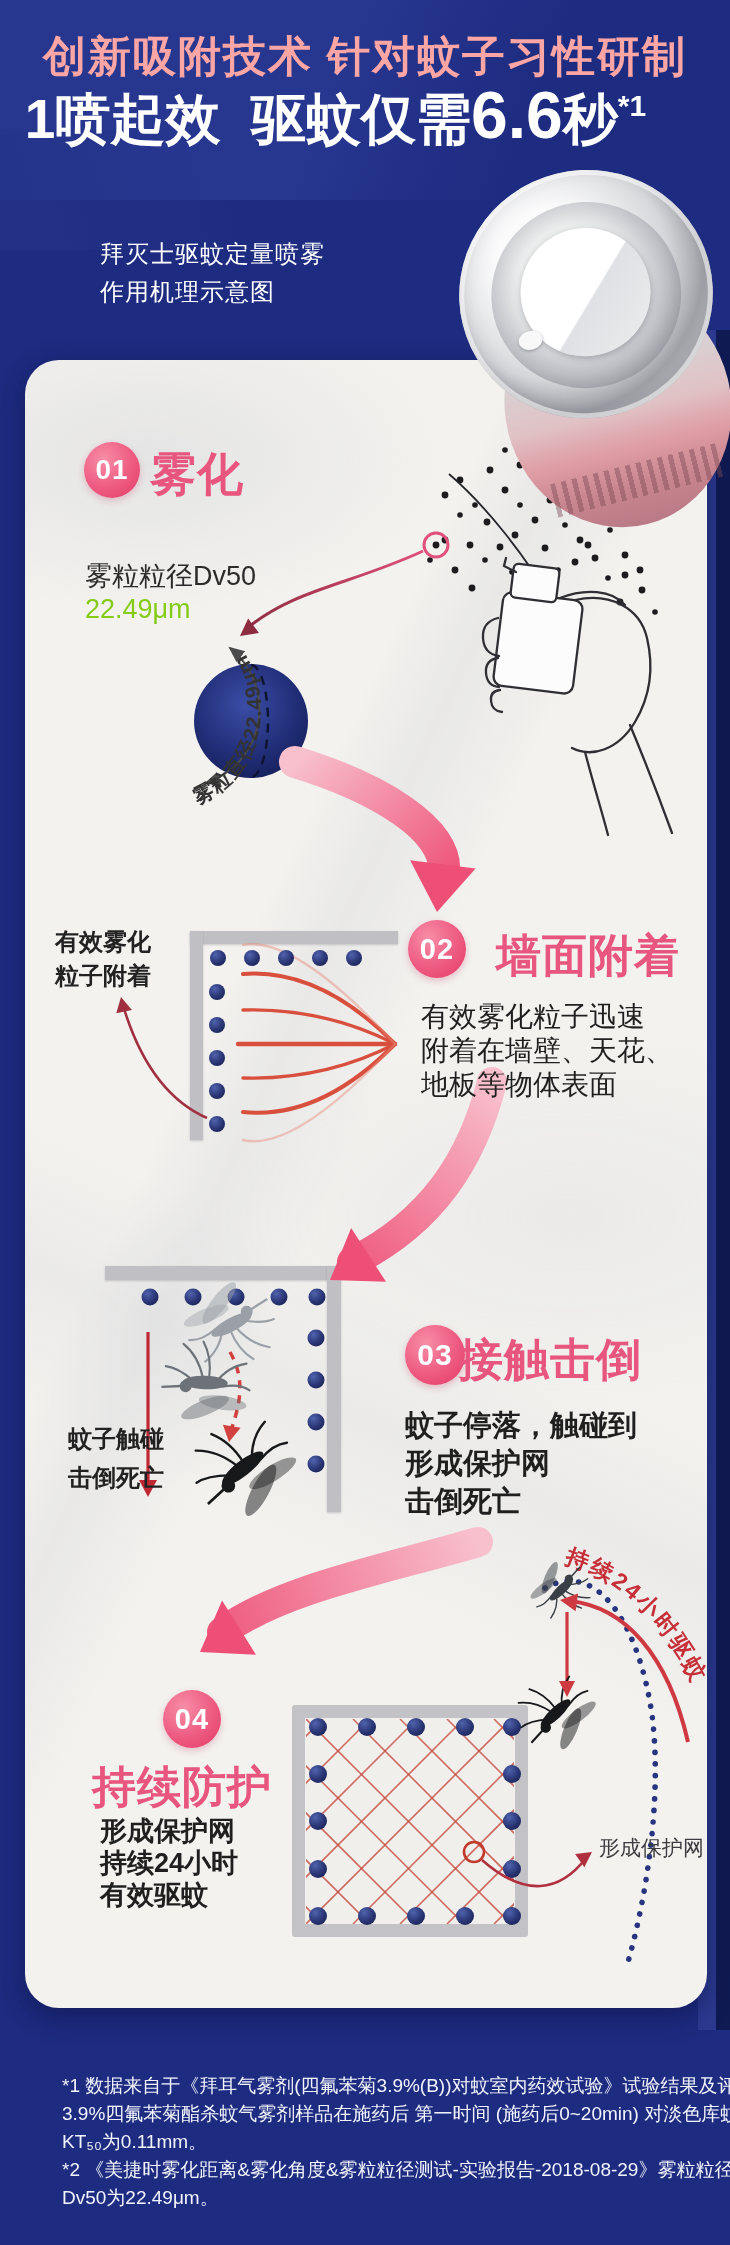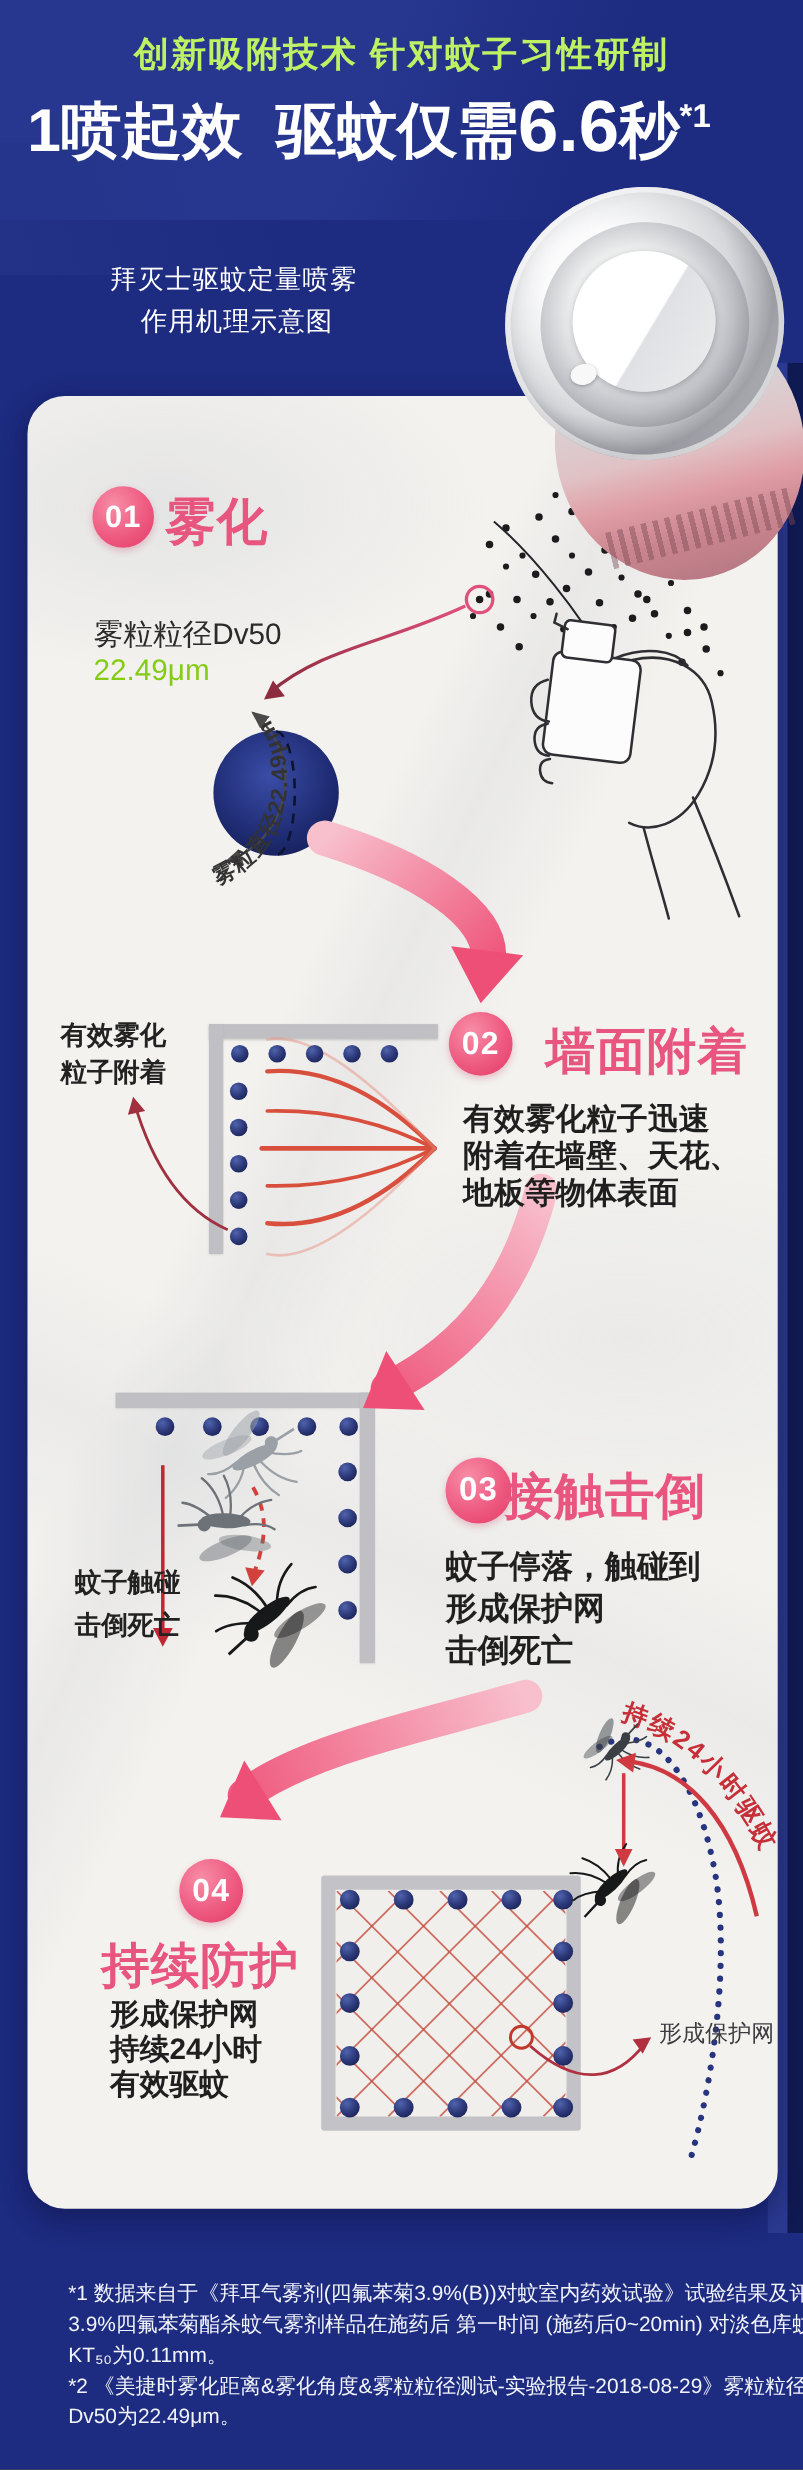--- a/index.html
+++ b/index.html
@@ -7,21 +7,21 @@
           background:#1d2b80;font-family:"Liberation Sans","DejaVu Sans",sans-serif;}
   .abs{position:absolute;}
   
   .bg-panel1{left:0;top:0;width:730px;height:200px;
      background:linear-gradient(112deg,#27368f 0%,#27368f 45%,rgba(39,54,143,0) 72%);}
   .bg-panel2{left:0;top:130px;width:300px;height:120px;
      background:linear-gradient(75deg,#243489 10%,rgba(36,52,137,0) 80%);opacity:.7;}
   .band-bright{left:698px;top:330px;width:18px;height:1700px;background:#2b3990;}
   .band-dark{left:716px;top:330px;width:14px;height:1700px;background:#101a52;}
   
-  .hdr1{left:0;top:28px;width:730px;text-align:center;color:#bef264;font-size:32px;
+  .hdr1{left:0;top:28px;width:730px;text-align:center;color:#fca5a5;font-size:43px;
         font-weight:600;letter-spacing:2px;white-space:pre;}
   .hdr2{left:0;top:66px;width:671px;text-align:center;color:#fff;font-size:55px;
         font-weight:800;line-height:80px;white-space:nowrap;}
   .hdr2 .num{font-size:66px;}
   .hdr2 .sup{font-size:30px;font-weight:700;vertical-align:22px;}
   .sub{left:100px;color:#fff;font-size:24px;font-weight:500;letter-spacing:1px;}
   
   .card{left:25px;top:360px;width:682px;height:1648px;background:#f3f2ef;border-radius:34px;
         box-shadow:0 8px 26px rgba(8,12,48,.45);}
   .crease1{left:25px;top:360px;width:682px;height:1648px;border-radius:34px;
@@ -64,21 +64,21 @@
   <div class="abs bg-panel1"></div>
   <div class="abs bg-panel2"></div>
   <div class="abs band-bright"></div>
   <div class="abs band-dark"></div>
 
   <div class="abs t hdr1">创新吸附技术  针对蚊子习性研制</div>
   <div class="abs hdr2">
     <span>1喷起效</span><span>&nbsp;&nbsp;</span><span>驱蚊仅需</span><span class="num">6.6</span><span>秒</span><span class="sup">*1</span>
   </div>
   <div class="abs t sub" style="top:238px;">拜灭士驱蚊定量喷雾</div>
-  <div class="abs t sub" style="top:276px;margin-left:28px;">作用机理示意图</div>
+  <div class="abs t sub" style="top:276px;">作用机理示意图</div>
 
   <div class="abs card"></div>
   <div class="abs crease1"></div>
 
   <div class="abs gray-bar" style="left:190px;top:931px;width:208px;height:13px;"></div>
   <div class="abs gray-bar" style="left:190px;top:931px;width:13px;height:209px;"></div>
   <div class="abs gray-bar" style="left:105px;top:1266px;width:236px;height:14px;"></div>
   <div class="abs gray-bar" style="left:327px;top:1266px;width:14px;height:246px;"></div>
   <div class="abs net-frame"></div>
 
@@ -359,21 +359,21 @@
   <div class="abs badge" style="left:163px;top:1690px;width:58px;height:58px;font-size:29px;">04</div>
 
   <div class="abs t stitle" style="left:150px;top:444px;font-size:46px;">雾化</div>
   <div class="abs t stitle" style="left:480px;top:926px;font-size:45px;margin-left:16px;">墙面附着</div>
   <div class="abs t stitle" style="left:458px;top:1330px;font-size:45px;">接触击倒</div>
   <div class="abs t stitle" style="left:92px;top:1758px;font-size:44px;">持续防护</div>
 
   <div class="abs t" style="left:85px;top:558px;font-size:27px;color:#2b2b2b;">雾粒粒径Dv50</div>
   <div class="abs t" style="left:85px;top:594px;font-size:27px;color:#84cc16;">22.49μm</div>
 
-  <div class="abs body-txt" style="left:421px;top:1000px;font-size:28px;line-height:34px;font-weight:700;color:#1f1f1f;">
+  <div class="abs body-txt" style="left:421px;top:1000px;font-size:28px;line-height:34px;font-weight:400;color:#1f1f1f;">
     <div>有效雾化粒子迅速</div>
     <div>附着在墙壁、天花、</div>
     <div>地板等物体表面</div>
   </div>
   <div class="abs body-txt" style="left:55px;top:925px;font-size:24px;line-height:34px;font-weight:600;color:#222;">
     <div>有效雾化</div>
     <div>粒子附着</div>
   </div>
 
   <div class="abs body-txt" style="left:405px;top:1406px;font-size:29px;line-height:38px;font-weight:600;color:#1f1f1f;">

